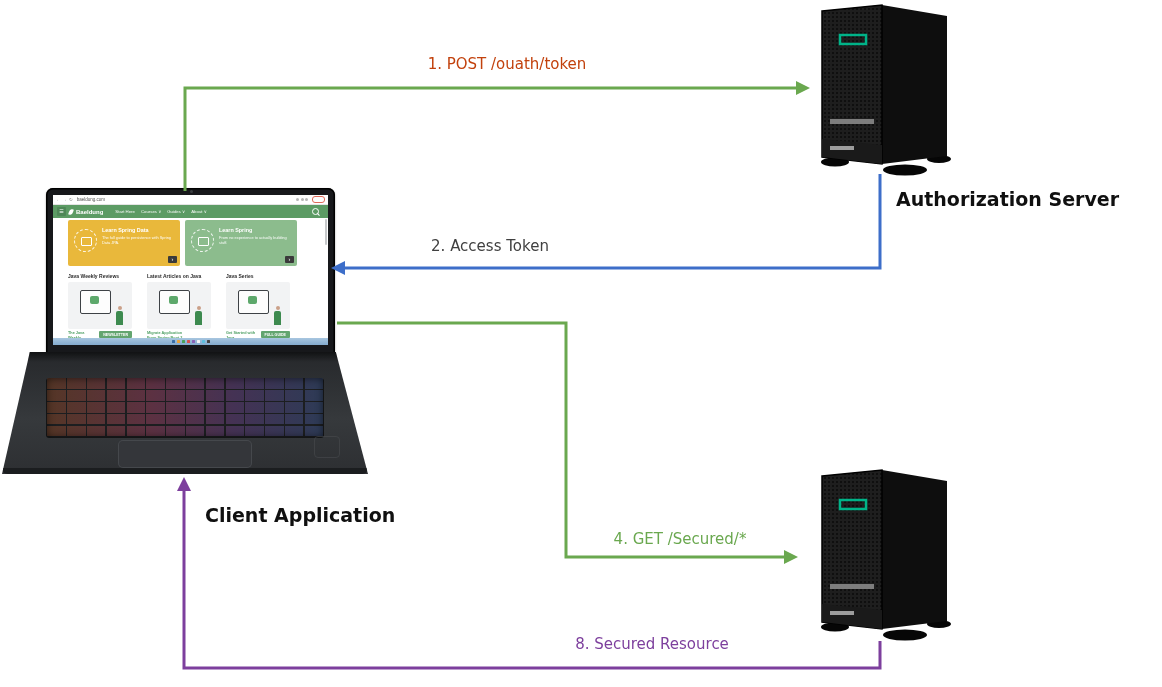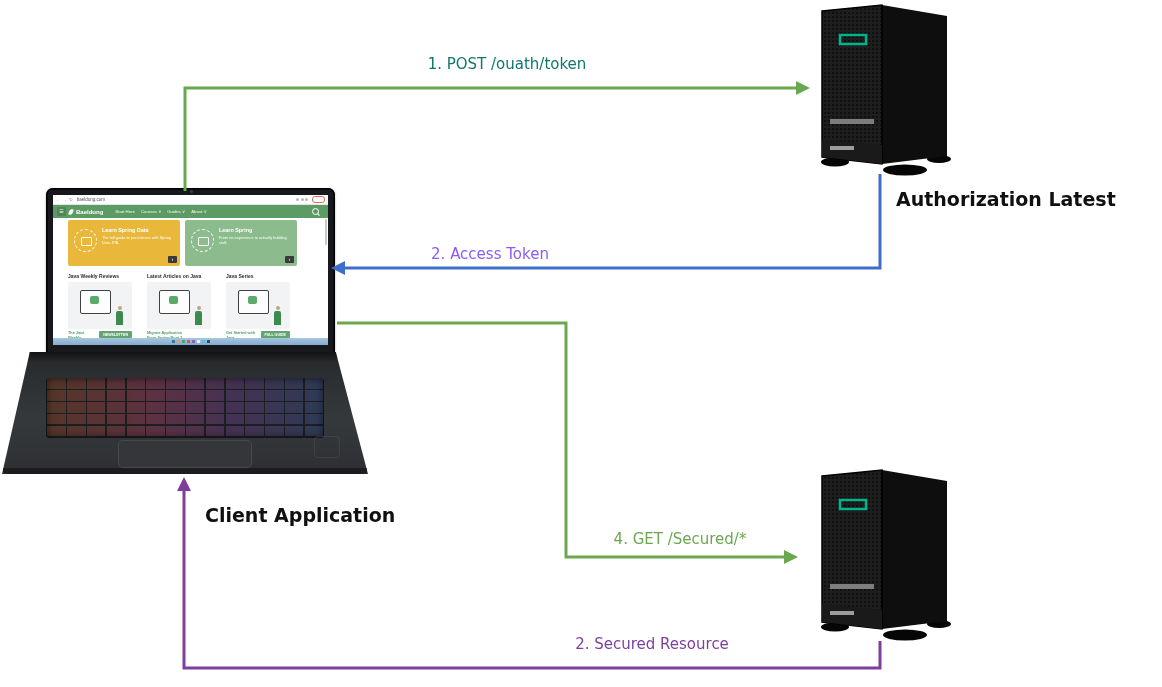--- a/index.html
+++ b/index.html
@@ -225,19 +225,19 @@
       <div class="omen">OMEN</div>
     </div>
     <div class="deck">
       <div class="keys"></div>
       <div class="touchpad"></div>
       <div class="badge16"></div>
     </div>
   </div>
 
   <div class="node-label nl-client">Client Application</div>
-  <div class="node-label nl-auth">Authorization Latest</div>
-
-  <div class="flow-label f0" style="color: #0f766e;">1. POST /ouath/token</div>
-  <div class="flow-label f1" style="color: #8b5cf6; margin-top: 8px;">2. Access Token</div>
+  <div class="node-label nl-auth">Authorization Server</div>
+
+  <div class="flow-label f0" style="color: #c2410c;">1. POST /ouath/token</div>
+  <div class="flow-label f1" style="color: #404040;">2. Access Token</div>
   <div class="flow-label f2" style="color: rgb(106, 168, 79);">4. GET /Secured/*</div>
-  <div class="flow-label f3" style="color: rgb(125, 63, 157);">2. Secured Resource</div>
+  <div class="flow-label f3" style="color: rgb(125, 63, 157);">8. Secured Resource</div>
 </div>
 
 </body></html>

